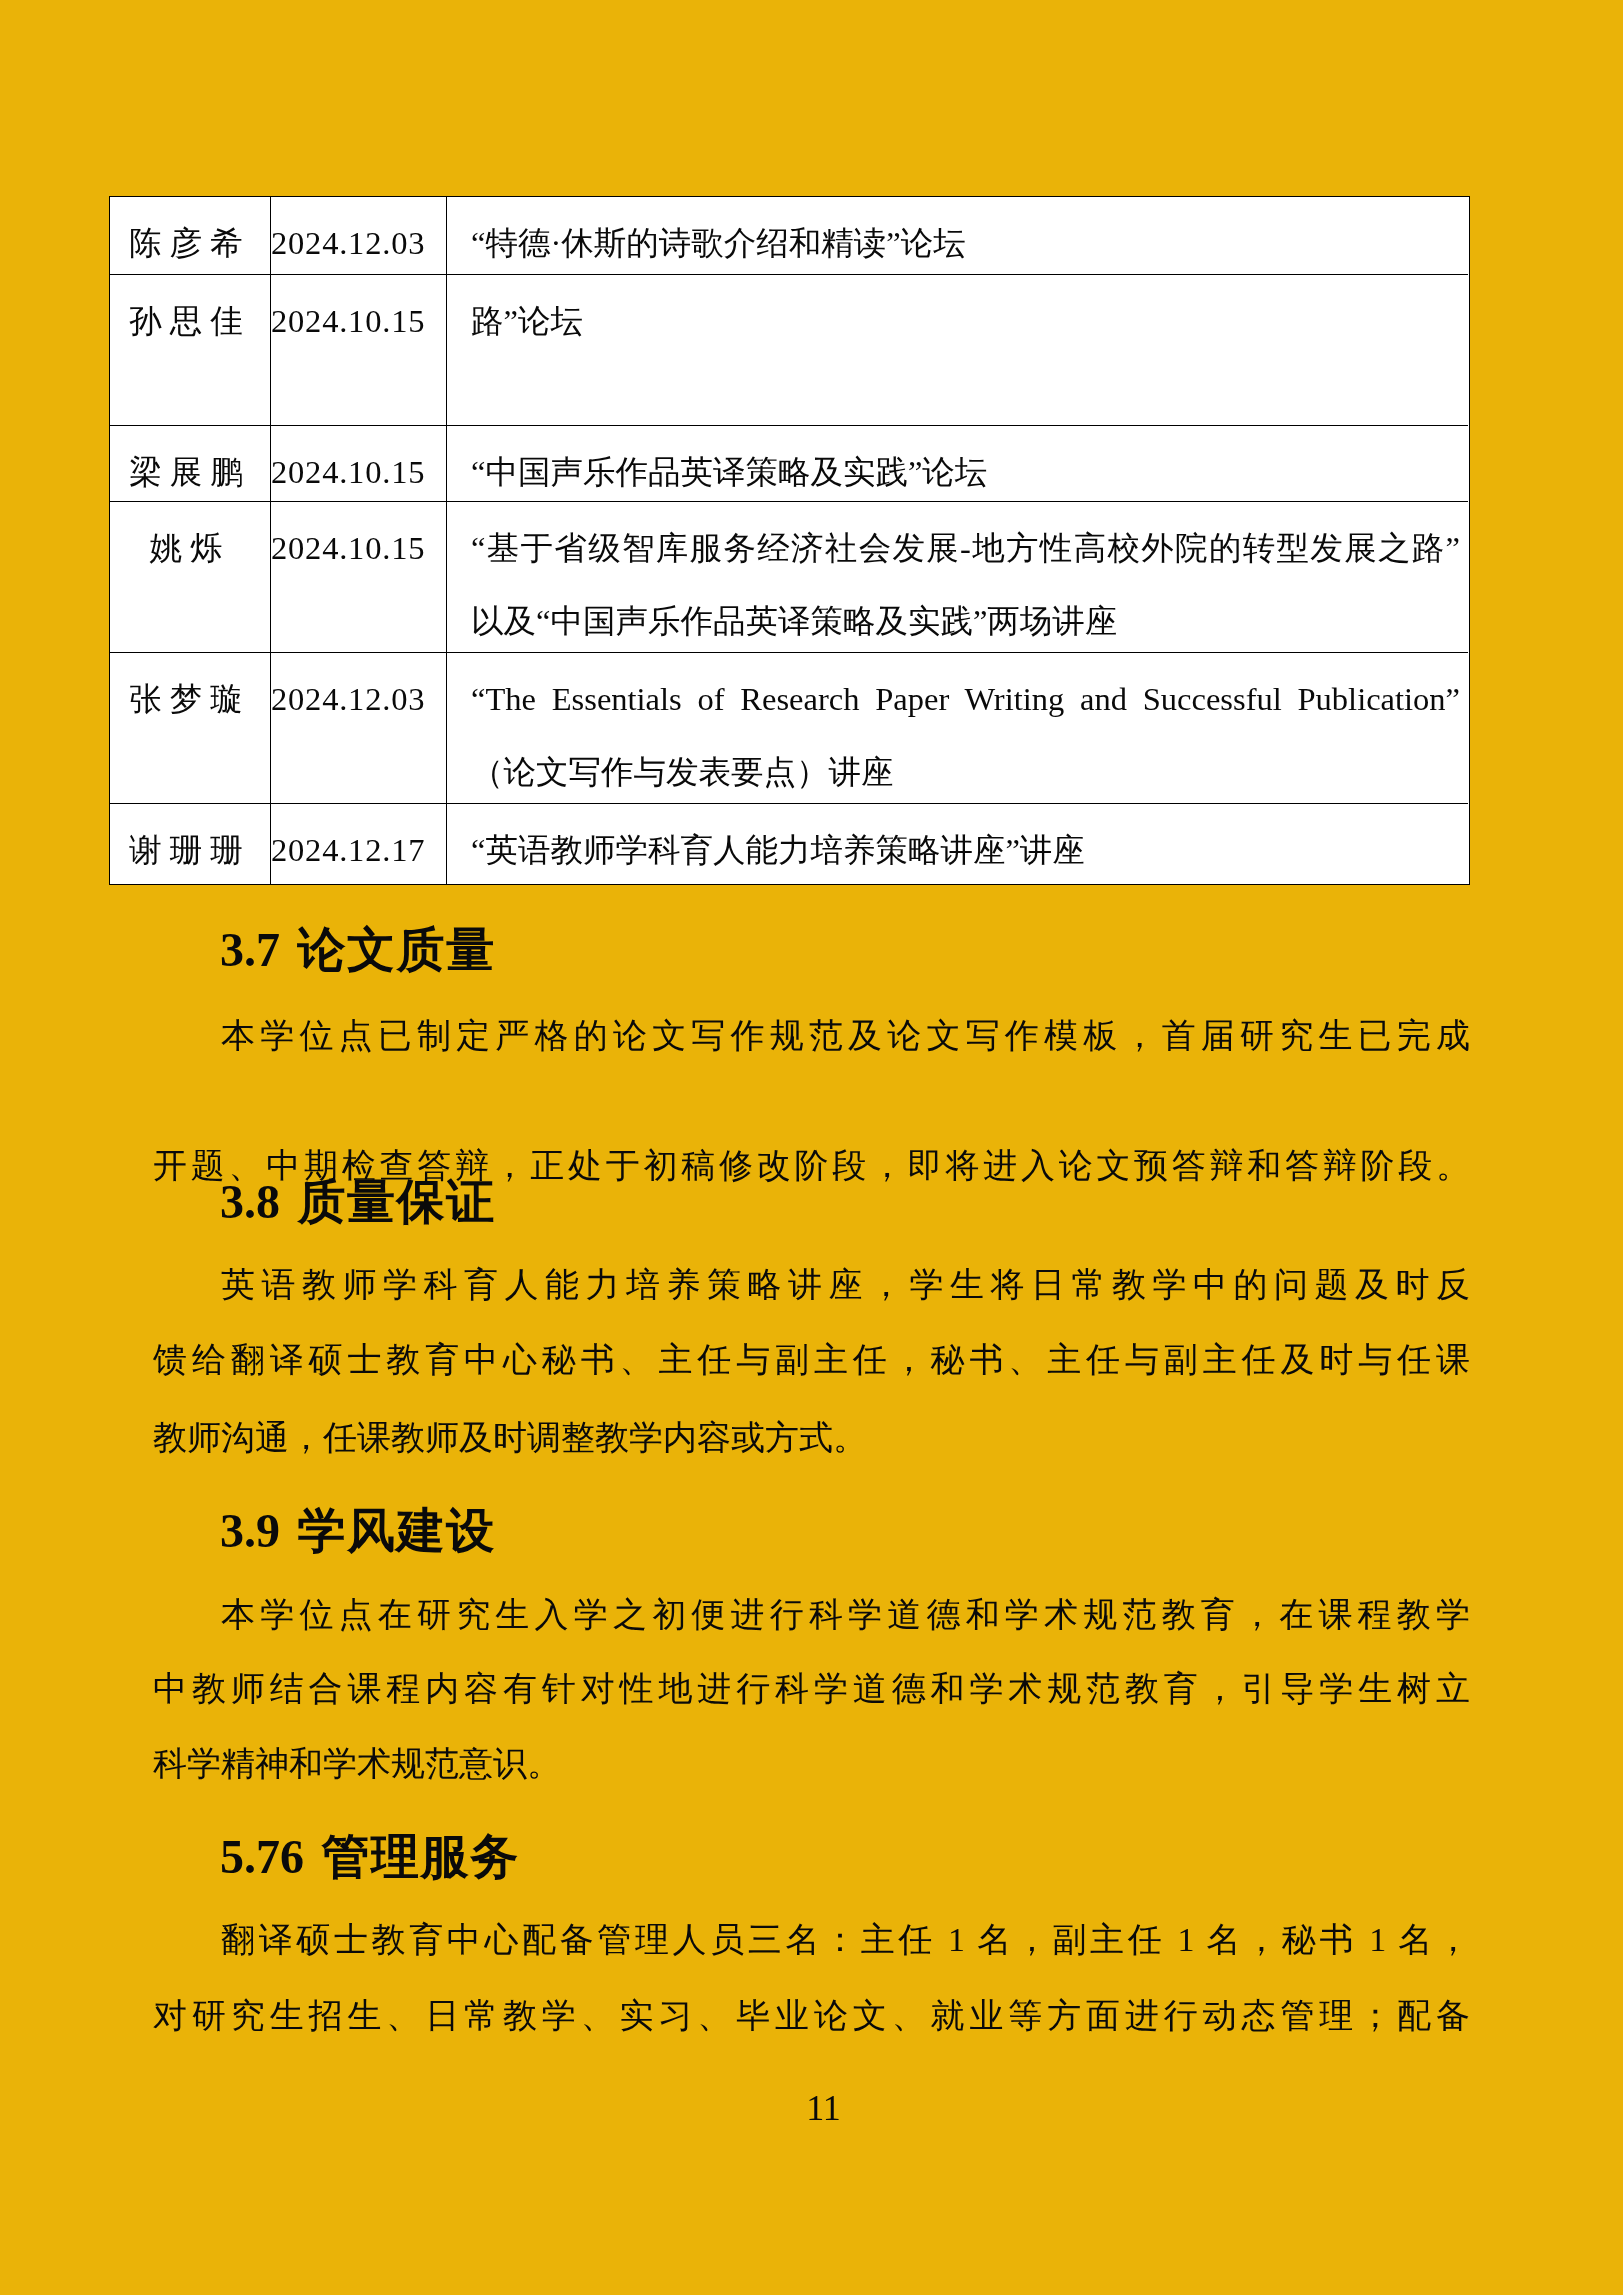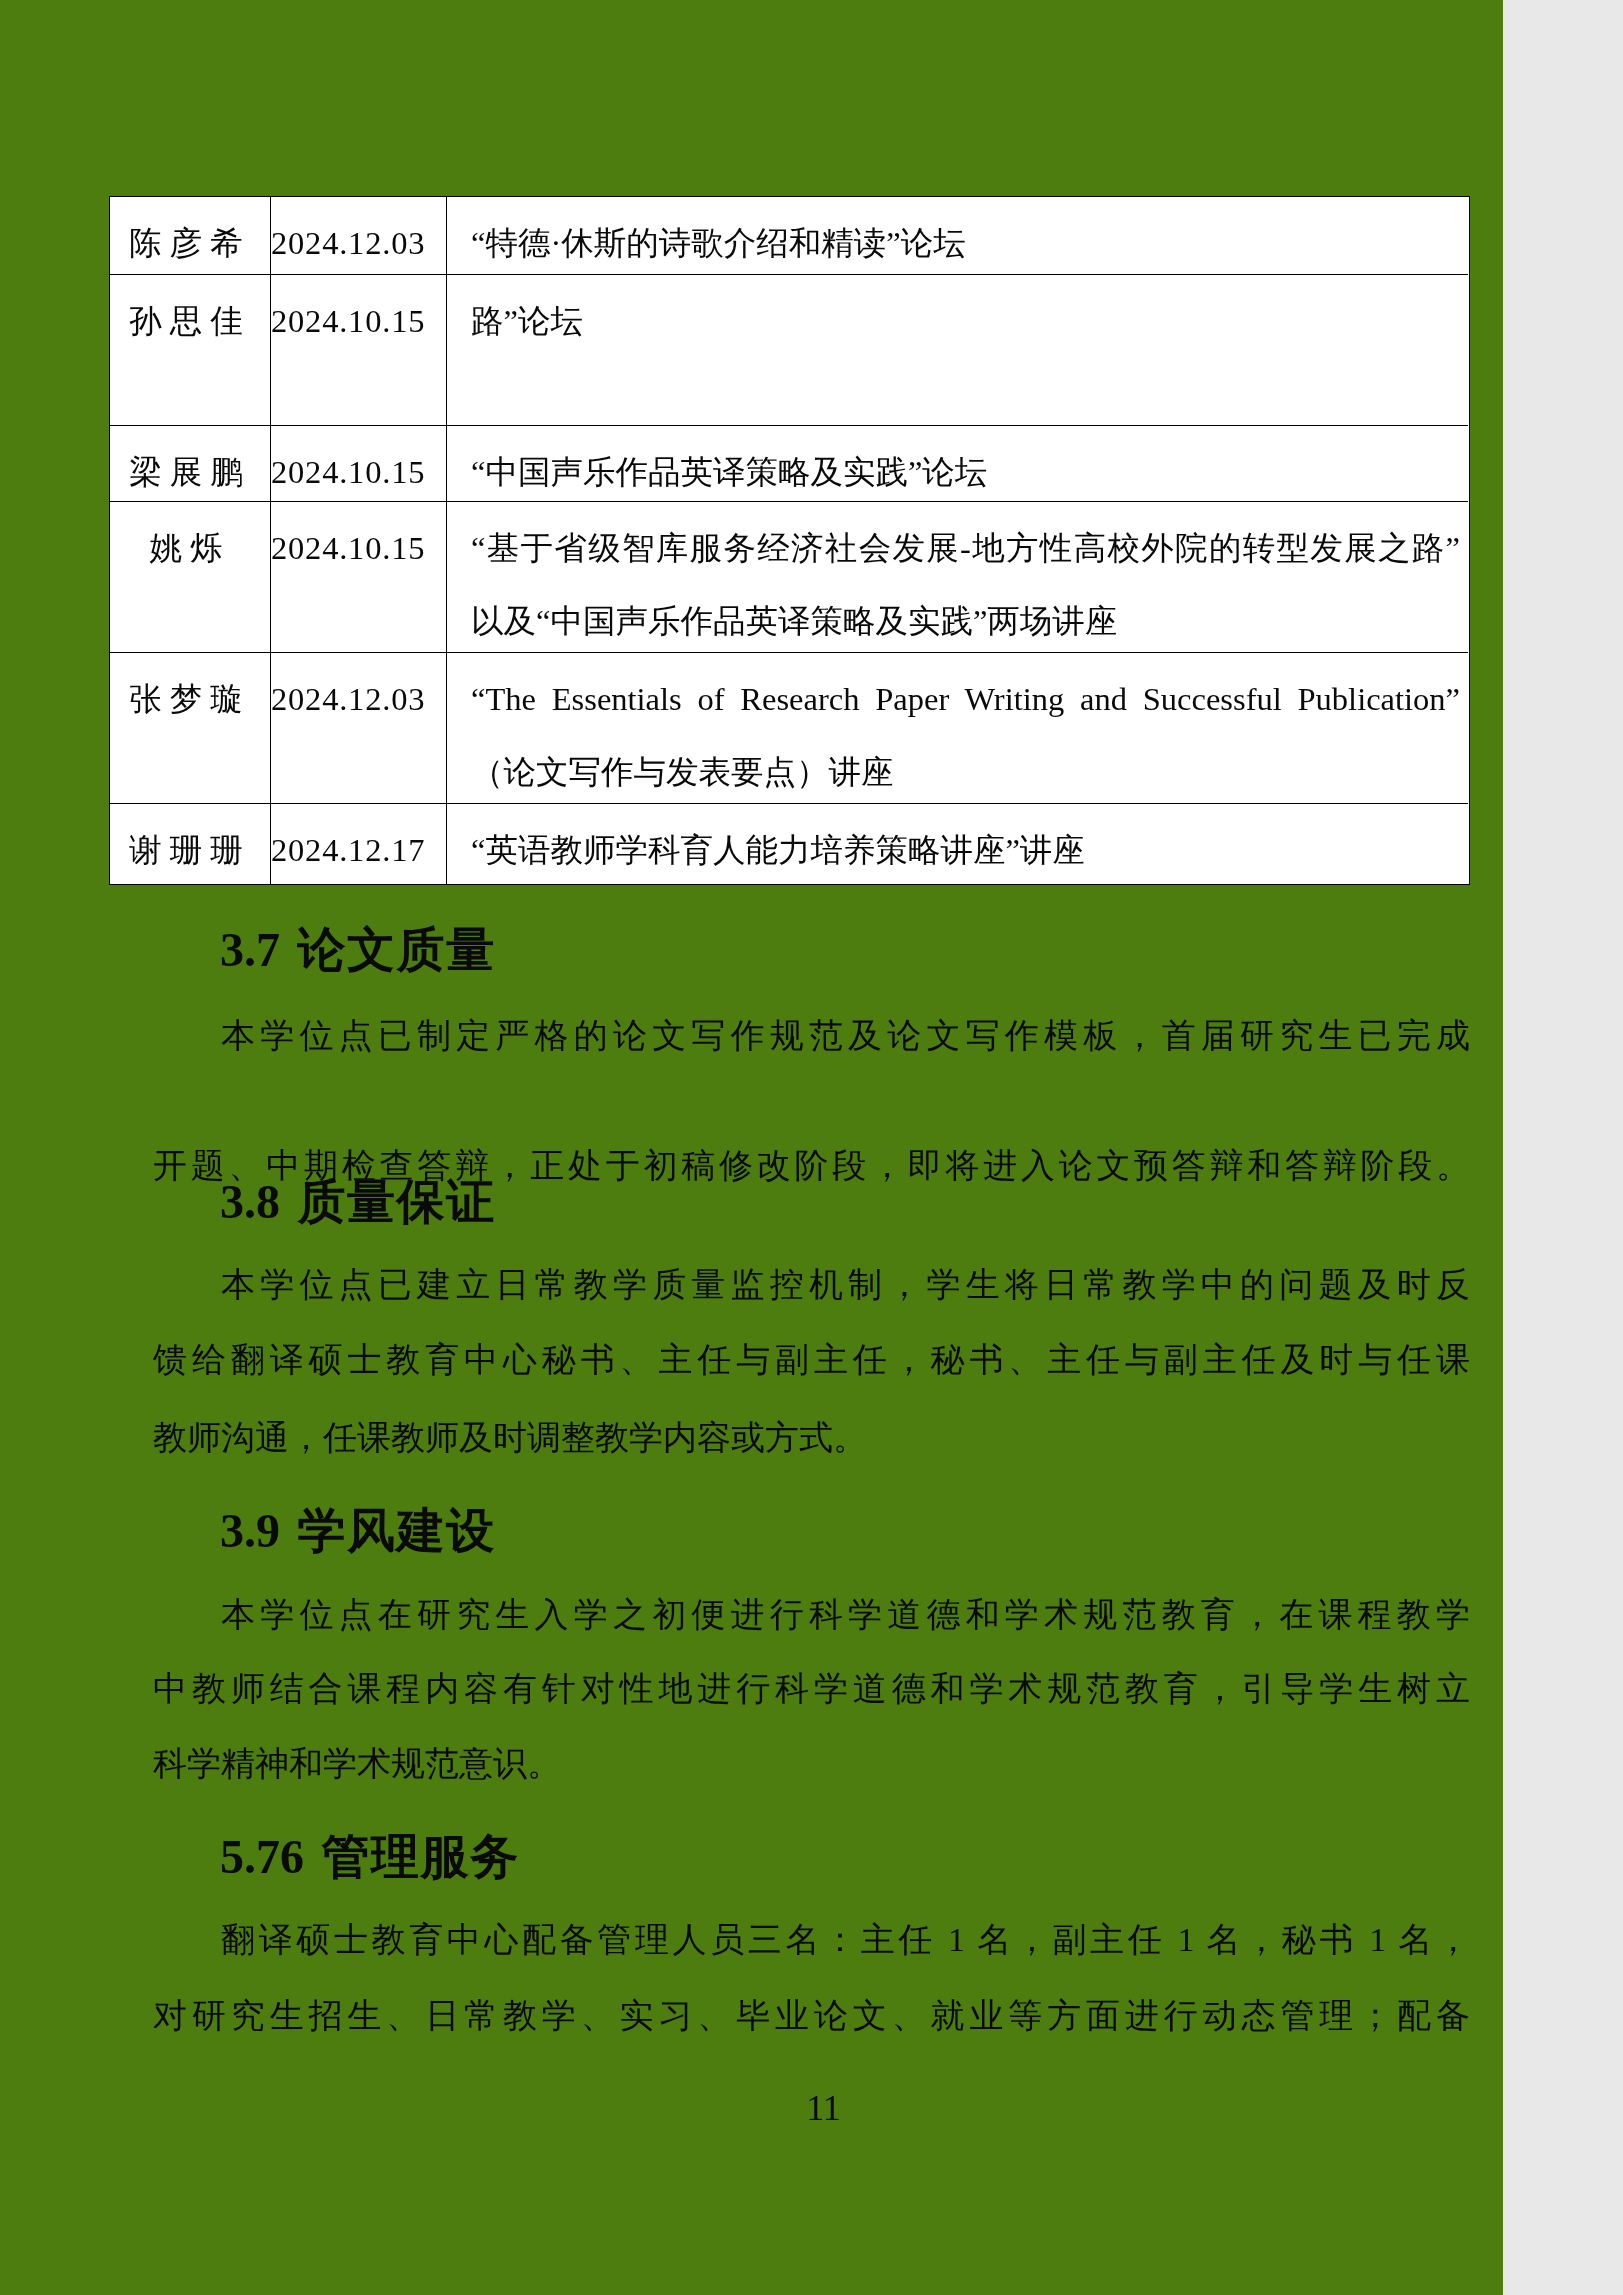--- a/index.html
+++ b/index.html
@@ -1,19 +1,19 @@
 <!DOCTYPE html>
 <html style="font-size:12.7px"><head>
 <meta charset="utf-8">
 <style>
   html,body{margin:0;padding:0;background:#e8e8e8;}
   .page{
     position:relative;
-    width:1503px;height:2295px;
-    background:#4d7c0f;
+    width:1623px;height:2295px;
+    background:#eab308;
     font-family:"Liberation Serif","DejaVu Serif",serif;
     color:#0a0a0a;
     overflow:hidden;
   }
   
   .doc-table{
     position:absolute;left:109px;top:196px;width:1361px;
     display:grid;
     grid-template-columns:161px 176px 1021px;
     grid-template-rows:78px 151px 76px 151px 151px 80px;
@@ -104,21 +104,21 @@
 
   <div class="heading" style="top:912px;">
     <span class="h-num">3.7</span><span class="h-title">论文质量</span>
   </div>
   <div class="pline full indent" style="top:998px;">本学位点已制定严格的论文写作规范及论文写作模板，首届研究生已完成</div>
   <div class="pline full" style="top:1128px;">开题、中期检查答辩，正处于初稿修改阶段，即将进入论文预答辩和答辩阶段。</div>
 
   <div class="heading" style="top:1164px;">
     <span class="h-num">3.8</span><span class="h-title">质量保证</span>
   </div>
-  <div class="pline full indent" style="top:1247px;">本学位点已建立日常教学质量监控机制，学生将日常教学中的问题及时反</div>
+  <div class="pline full indent" style="top:1247px;">英语教师学科育人能力培养策略讲座，学生将日常教学中的问题及时反</div>
   <div class="pline full" style="top:1322px;">馈给翻译硕士教育中心秘书、主任与副主任，秘书、主任与副主任及时与任课</div>
   <div class="pline" style="top:1400px;">教师沟通，任课教师及时调整教学内容或方式。</div>
 
   <div class="heading" style="top:1493px;">
     <span class="h-num">3.9</span><span class="h-title">学风建设</span>
   </div>
   <div class="pline full indent" style="top:1577px;">本学位点在研究生入学之初便进行科学道德和学术规范教育，在课程教学</div>
   <div class="pline full" style="top:1651px;">中教师结合课程内容有针对性地进行科学道德和学术规范教育，引导学生树立</div>
   <div class="pline" style="top:1726px;">科学精神和学术规范意识。</div>
 

